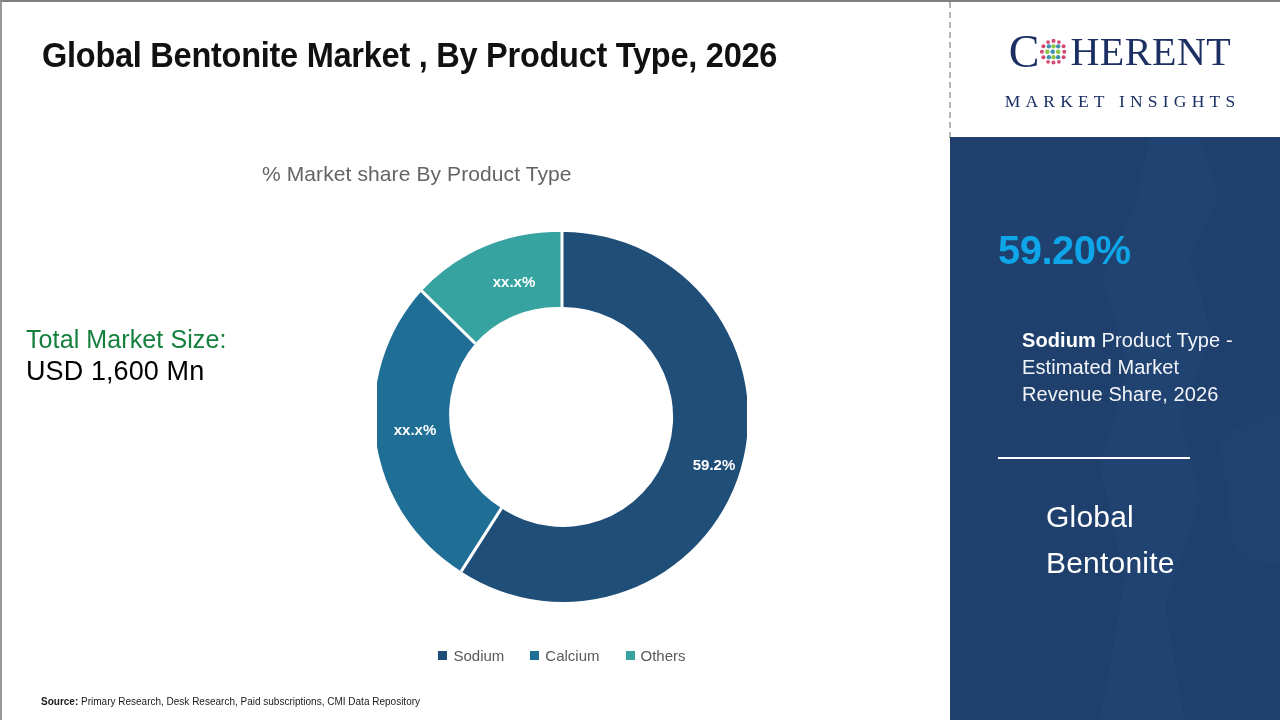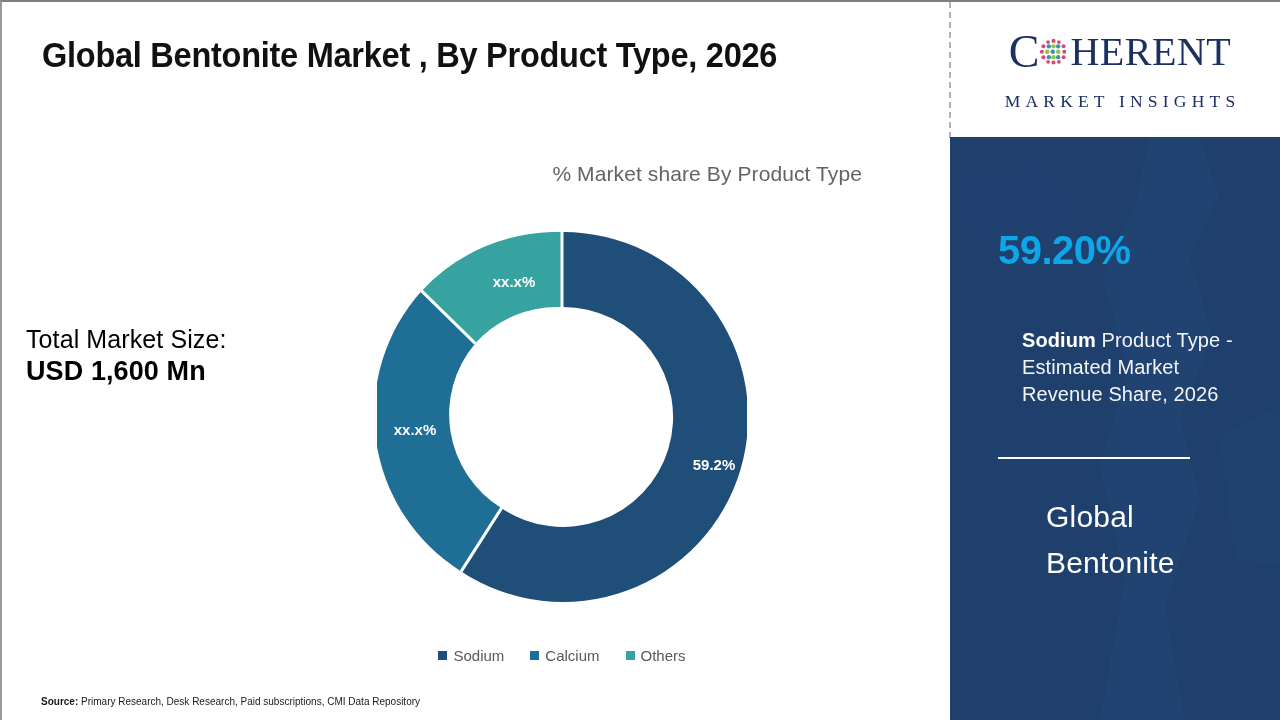--- a/index.html
+++ b/index.html
@@ -31,40 +31,40 @@
     font-family: "Liberation Sans Narrow", "Liberation Sans", sans-serif;
     transform: scaleX(0.93);
     transform-origin: left center;
     white-space: nowrap;
   }
 
   #chart-subtitle {
     position: absolute;
     left: 260px; top: 160px;
     width: 600px;
-    text-align: right;
+    text-align: left;
     font-size: 21px;
     color: #646464;
     letter-spacing: 0.1px;
   }
 
   #market-size {
     position: absolute;
     left: 24px; top: 322px;
     width: 300px;
   }
   #market-size .ms-label {
     font-size: 25px;
-    color: #000000;
+    color: #15803d;
     line-height: 1.22;
     letter-spacing: 0.1px;
   }
   #market-size .ms-value {
     font-size: 27px;
-    font-weight: bold;
+    font-weight: normal;
     color: #000000;
     line-height: 1.22;
     letter-spacing: 0.1px;
   }
 
   
   #donut-wrap {
     position: absolute;
     left: 375px; top: 230px;
     width: 370px; height: 370px;

